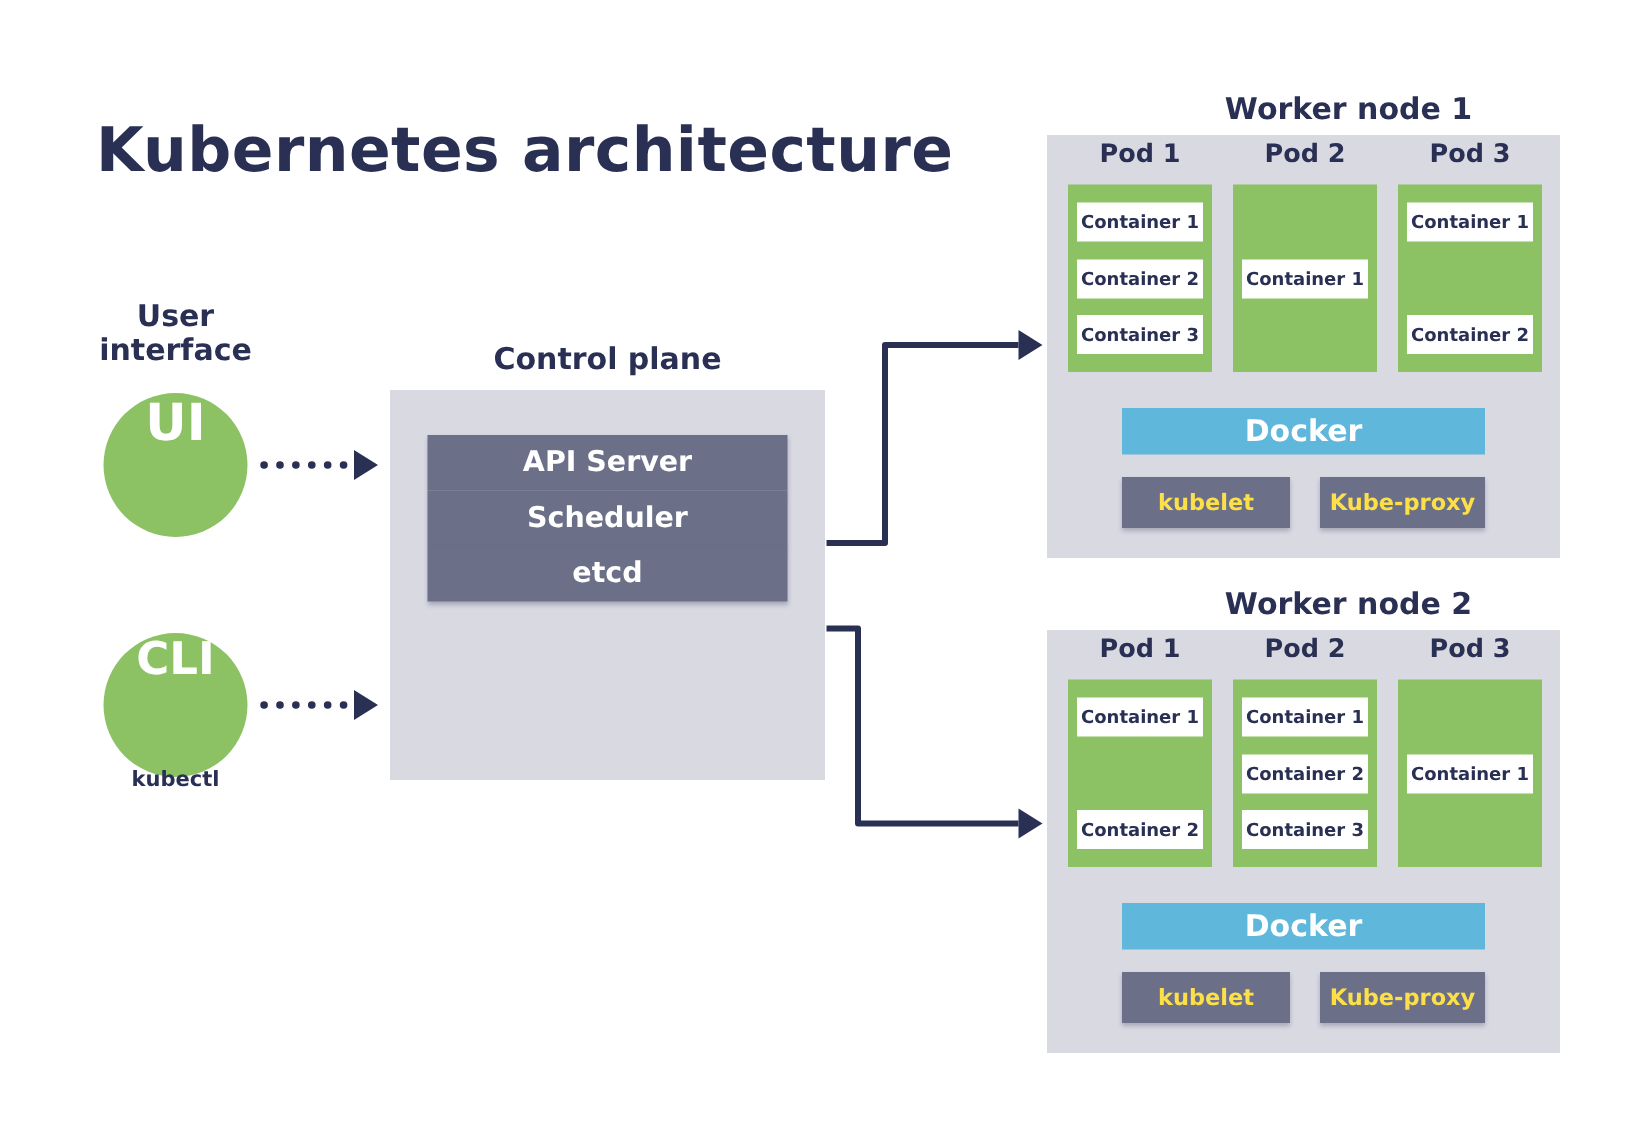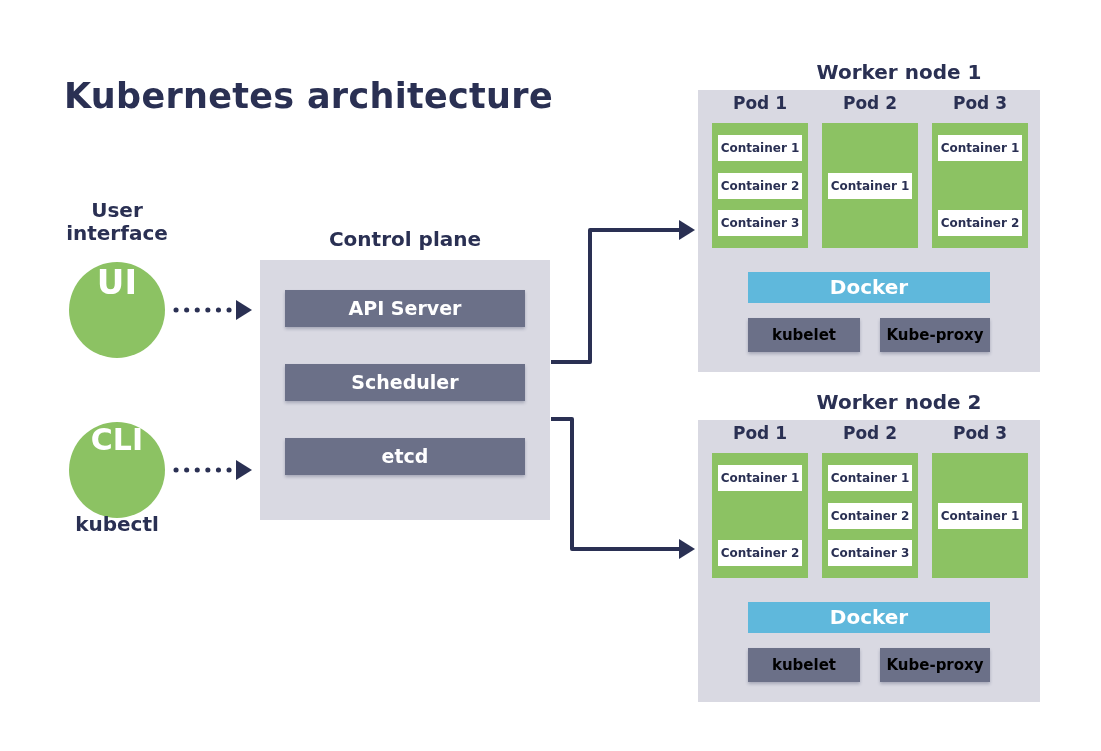--- a/index.html
+++ b/index.html
@@ -7,54 +7,54 @@
     --green:#8cc263;
     --panel:#d9d9e2;
     --slate:#6b7088;
     --blue:#5fb8dc;
     --white:#ffffff;
   }
   *{box-sizing:border-box;margin:0;padding:0}
   body{background:#fff;font-family:"DejaVu Sans","Liberation Sans",sans-serif}
   .canvas{position:relative;width:1101px;height:751px;background:#fff;overflow:hidden}
 
-  .title{position:absolute;left:64px;top:76px;font-size:35px;font-weight:bold;color:var(--navy);letter-spacing:.3px}
+  .title{position:absolute;left:64px;top:76px;font-size:41px;font-weight:bold;color:var(--navy);letter-spacing:.3px}
 
   .label{position:absolute;font-weight:bold;color:var(--navy);text-align:center}
   .user-label{left:62px;top:199px;width:110px;font-size:20px;line-height:23px}
-  .kubectl-label{left:42px;top:512px;width:150px;font-size:20px}
+  .kubectl-label{left:42px;top:512px;width:150px;font-size:14px}
   .cp-title{left:260px;top:227px;width:290px;font-size:20px}
   .wn-title{left:728px;width:342px;font-size:20px}
 
   .circle{position:absolute;width:96px;height:96px;border-radius:50%;background:var(--green);
     display:flex;align-items:flex-start;justify-content:center;color:#fff;font-weight:bold}
   .ui-circle{left:69px;top:262px;font-size:34px}
   .cli-circle{left:69px;top:422px;font-size:30px}
 
   .panel{position:absolute;background:var(--panel)}
   .cp-box{left:260px;top:260px;width:290px;height:260px;padding:30px 25px 45px;
-    display:flex;flex-direction:column;justify-content:space-between}
+    display:flex;flex-direction:column;}
   .cp-btn{height:37px;line-height:37px;background:var(--slate);color:#fff;font-size:19px;
     font-weight:bold;text-align:center;box-shadow:0 2px 3px rgba(40,45,80,.28)}
 
   .wn-box{left:698px;width:342px;height:282px}
   .pod-col{position:absolute;top:0;width:96px}
   .pod-label{height:27px;line-height:27px;text-align:center;font-size:17px;font-weight:bold;
     color:var(--navy);margin-bottom:6px}
   .pod{height:125px;background:var(--green);display:flex;flex-direction:column;align-items:center;
     padding:12px 16px}
   .pod-between{justify-content:space-between}
   .pod-center{justify-content:center}
   .cbox{width:84px;height:26px;line-height:26px;background:var(--white);color:var(--navy);
     font-size:12px;font-weight:bold;text-align:center;flex:none}
 
   .docker{position:absolute;left:50px;top:182px;width:242px;height:31px;line-height:31px;
     background:var(--blue);color:#fff;font-size:20px;font-weight:bold;text-align:center}
   .small-btn{position:absolute;top:228px;height:34px;line-height:34px;background:var(--slate);
-    color:#000000;font-size:15px;font-weight:bold;text-align:center;box-shadow:0 2px 3px rgba(40,45,80,.28)}
+    color:#fde047;font-size:15px;font-weight:bold;text-align:center;box-shadow:0 2px 3px rgba(40,45,80,.28)}
   .kubelet{left:50px;width:112px}
   .kubeproxy{left:182px;width:110px}
 
   .connectors{position:absolute;left:0;top:0;pointer-events:none}
   .dotted{stroke:var(--navy);stroke-width:5;stroke-linecap:round;stroke-dasharray:0.1 10.5;fill:none}
   .elbow{stroke:var(--navy);stroke-width:4;fill:none;stroke-linejoin:round}
   .navyfill{fill:var(--navy)}
 </style>
 </head>
 <body>

